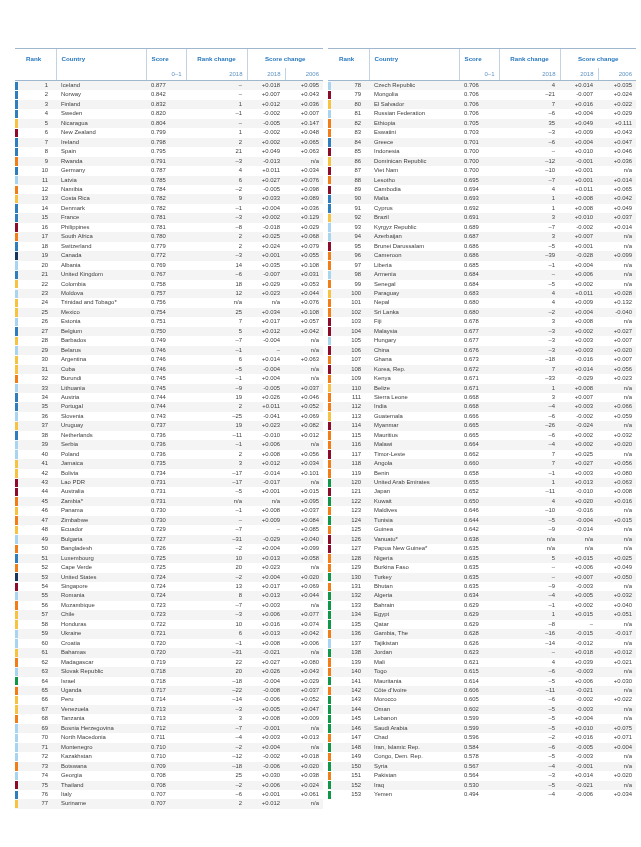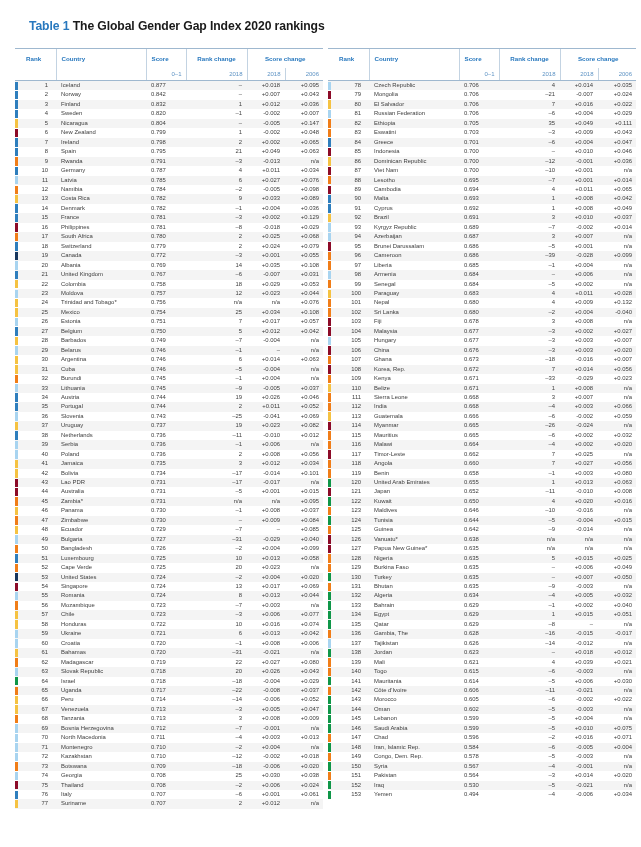--- a/index.html
+++ b/index.html
@@ -105,24 +105,20 @@
   td.score  { text-align: left;  padding-left: 5px; color: #3d3d3d; }
   td.rchg   { text-align: right; padding-right: 5px; color: #3d3d3d; }
   td.s18    { text-align: right; padding-right: 5px; color: #3d3d3d; }
   td.s06    { text-align: right; padding-right: 4px; color: #3d3d3d; }
 </style>
 </head>
 <body>
 
 <div class="page">
 
-  <div class="title-wrap">
-    <span class="title-label">Table 1</span>
-    <span class="title-text">The Global Gender Gap Index 2020 rankings</span>
-  </div>
 
   <div class="cols">
 
     <div class="col left">
       <table class="gg">
         <colgroup>
           <col class="c-swatch">
             <col class="c-rank">
             <col class="c-country">
           <col class="c-score">

